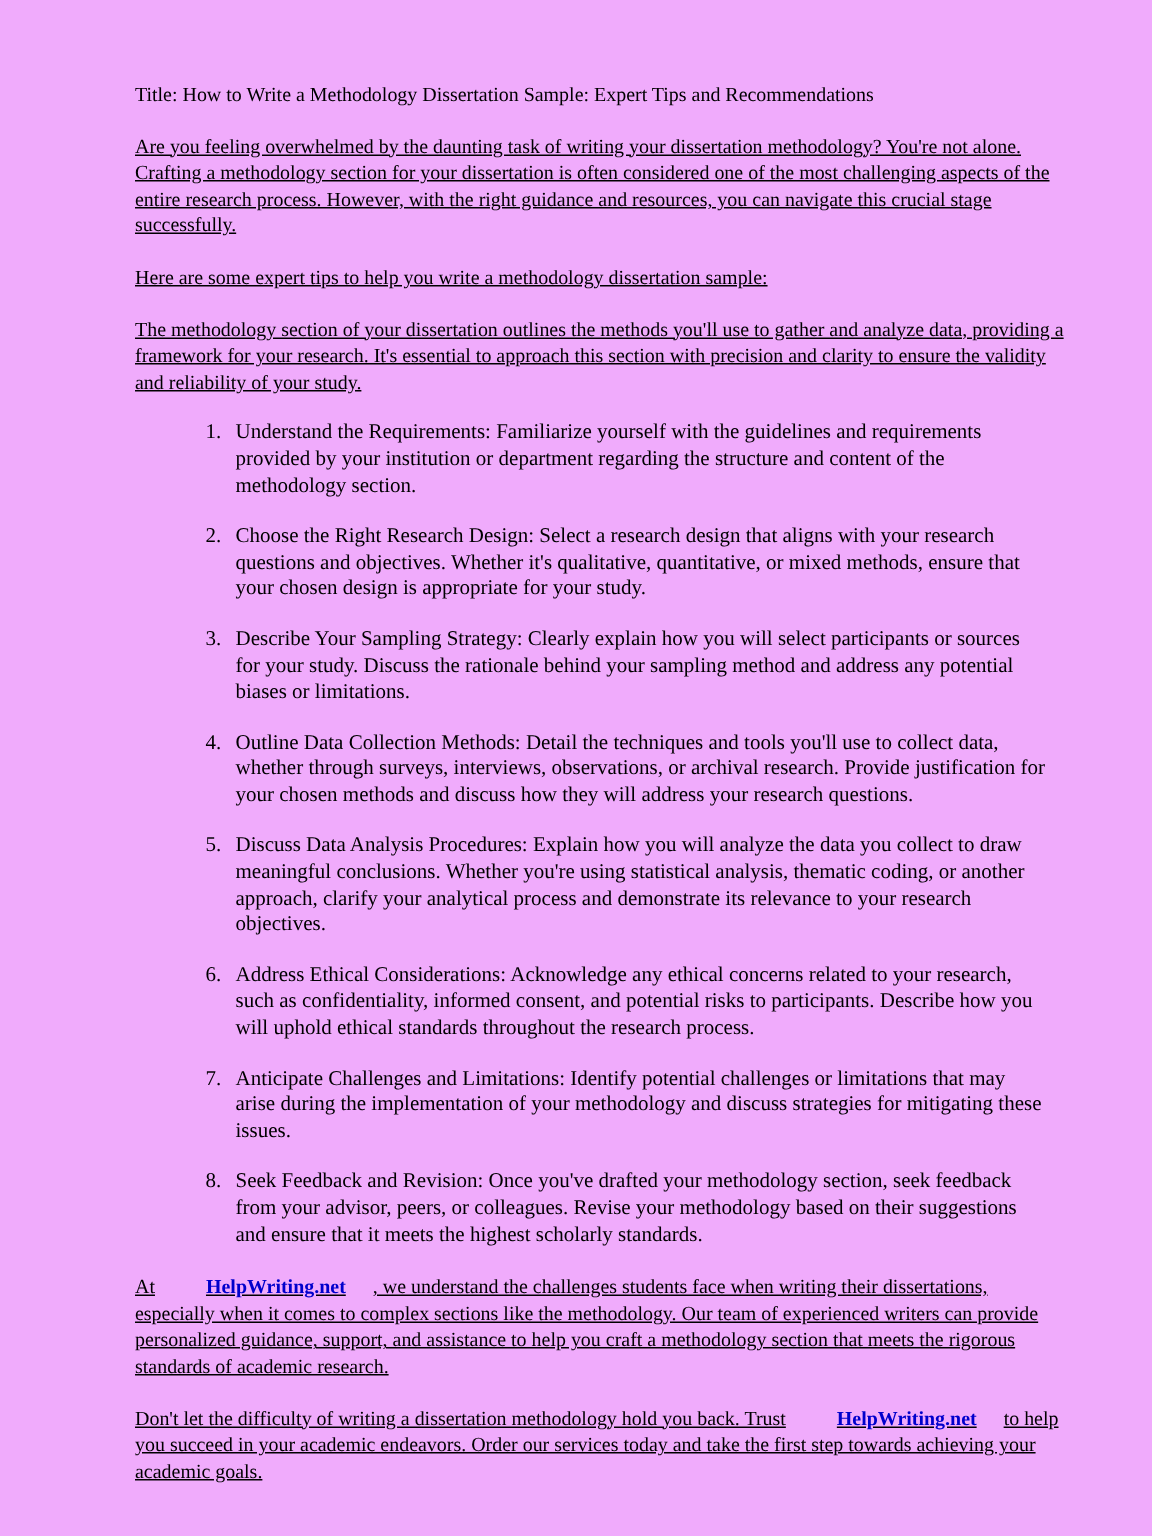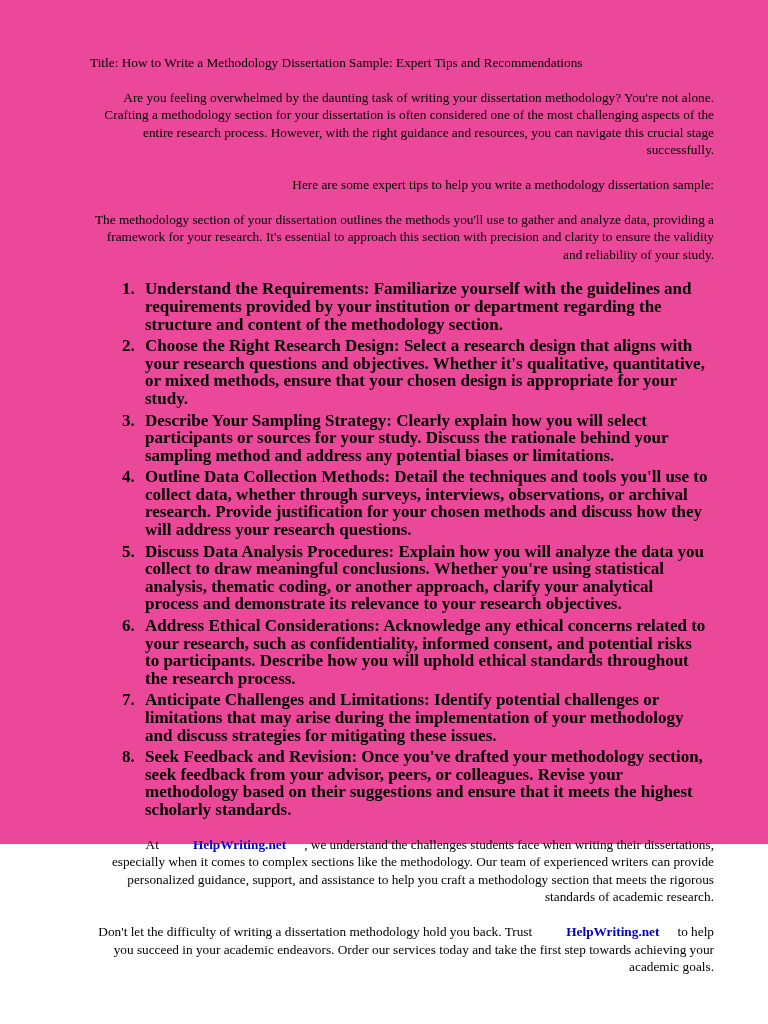--- a/index.html
+++ b/index.html
@@ -10,54 +10,54 @@
   body {
     width: 768px;
     height: 1024px;
     font-family: "Liberation Serif", "DejaVu Serif", serif;
     color: #000000;
     overflow: hidden;
   }
   .page {
     position: relative;
     width: 768px;
-    height: 844px;
-    background: #ec4899;
+    height: 1024px;
+    background: #f0abfc;
     box-sizing: border-box;
   }
   .doc-body {
     position: absolute;
     left: 90px;
     top: 54px;
     width: 624px;
   }
   .title-line {
     font-size: 13.3px;
     line-height: 17.6px;
     margin: 0 0 17px 0;
     white-space: nowrap;
   }
   p.para {
     font-size: 13.3px;
     line-height: 17.6px;
     margin: 0 0 17px 0;
-    text-align: right;
+    text-align: left;
+    text-decoration: underline;
   }
   ol.tips {
     margin: 0 0 17px 0;
     padding: 0 0 0 45px;
     list-style-position: outside;
     list-style-type: decimal;
   }
   ol.tips > li {
-    font-size: 17px;
+    font-size: 14px;
     line-height: 17.6px;
-    margin: 4px;
+    margin: 16px;
     padding: 0 0 0 6px;
-    font-weight: bold;
   }
   ol.tips > li::marker {
     font-family: "Liberation Serif", "DejaVu Serif", serif;
   }
   .link {
     color: #0000cc;
     font-weight: bold;
     text-decoration: none;
   }
   .gap-before { padding-left: 34px; }

